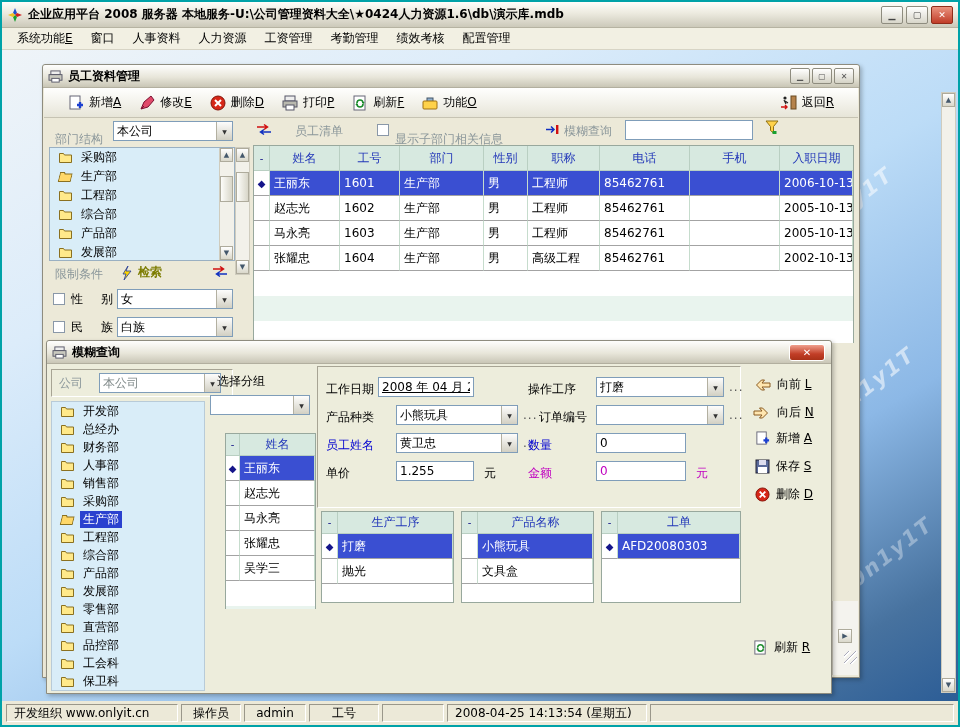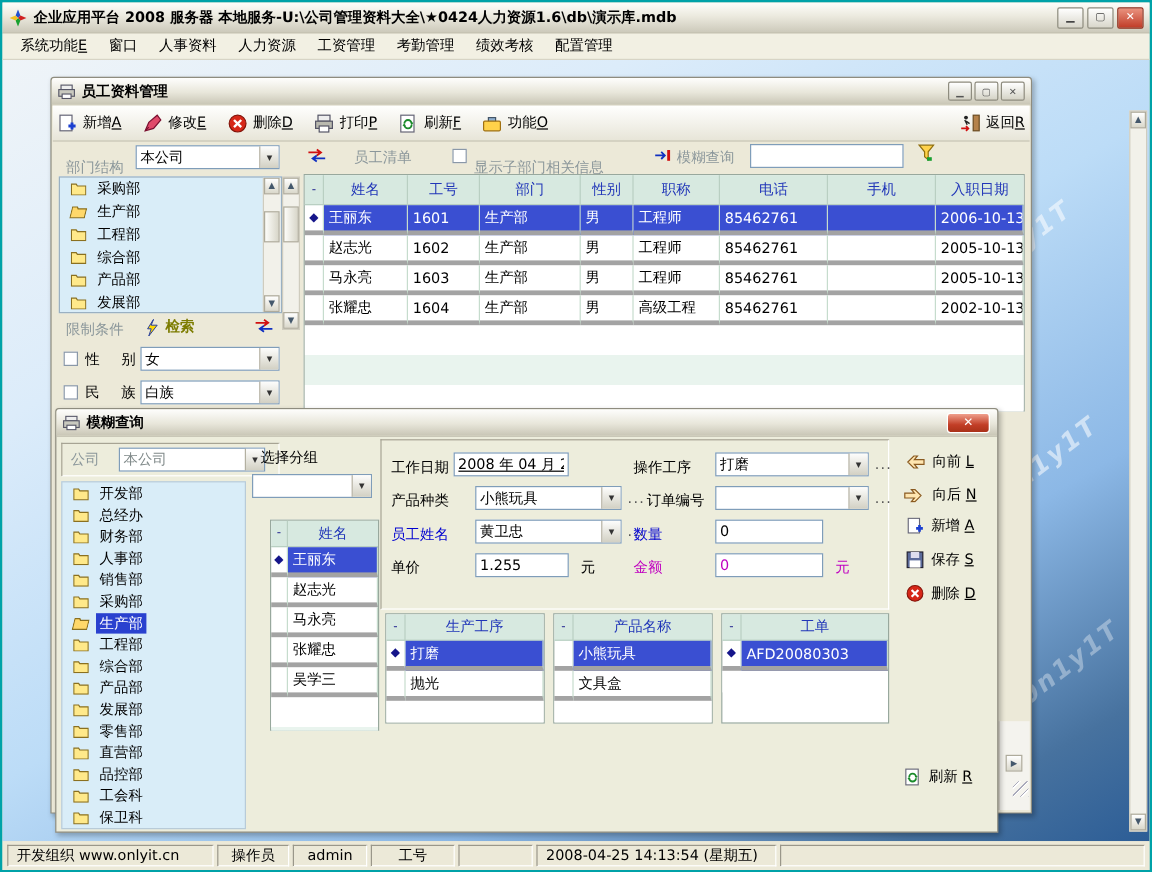--- a/index.html
+++ b/index.html
@@ -22,41 +22,41 @@
 .vscroll{position:absolute;width:15px;background:#f2f1ea;border:1px solid #cfccbe}
 .varr{position:absolute;left:0;width:13px;height:14px;background:linear-gradient(#fff,#dad8cb);border:1px solid #aeab9c;color:#44586c;font-size:7px;line-height:12px;text-align:center}
 .vthumb{position:absolute;left:0;width:13px;background:linear-gradient(90deg,#fdfdfa,#d8d6c9);border:1px solid #aeab9c}
 
 .window{position:absolute;background:#ece9d8;border:1px solid #8e8c7f;border-radius:3px 3px 0 0;box-shadow:2px 2px 4px rgba(0,0,0,.25)}
 .tbar{position:absolute;left:0;top:0;right:0;height:23px;background:linear-gradient(#fefefd,#e8e6da 55%,#c9c6b6);border-radius:3px 3px 0 0;border-bottom:1px solid #b2af9f;display:flex;align-items:center;padding:0 5px}
 .tbar-title{font-weight:bold;margin-left:5px}
 .cwbtn{width:20px;height:16px;border:1px solid #8e8c7f;border-radius:2px;background:linear-gradient(#fff,#d5d3c6);font-size:8px;color:#555;display:flex;align-items:center;justify-content:center;margin-left:2px}
 .dlg-close{position:absolute;right:6px;top:3px;width:36px;height:17px;border:1px solid #fff;border-radius:3px;background:linear-gradient(#ef9f8c,#c23e27 60%,#a93118);color:#fff;font-weight:bold;font-size:10px;display:flex;align-items:center;justify-content:center}
 
-.toolbar{position:absolute;left:1px;right:1px;top:23px;height:30px;background:linear-gradient(#fffffe,#e7e5d8);border-bottom:1px solid #c6c3b3;display:flex;align-items:center;padding:0 4px;gap:18px}
+.toolbar{position:absolute;left:1px;right:1px;top:23px;height:30px;background:linear-gradient(#fffffe,#e7e5d8);border-bottom:1px solid #c6c3b3;display:flex;align-items:center;padding:0 24px;gap:18px}
 .tb-btn{display:flex;align-items:center;gap:5px;white-space:nowrap}
 .tb-back{margin-left:auto}
 
 .combo{position:absolute;height:20px;background:#fff;border:1px solid #7f9db9;display:flex;align-items:stretch}
 .combo .ct{flex:1;padding:1px 3px;white-space:nowrap;overflow:hidden;display:flex;align-items:center}
 .combo .cb{width:16px;background:linear-gradient(#fdfdfc,#d2d0c3);border-left:1px solid #b3b0a1;display:flex;align-items:center;justify-content:center}
 .combo .cb::after{content:"▼";font-size:6px;color:#333}
 .tfield{position:absolute;height:20px;background:#fff;border:1px solid #7f9db9;padding:0 3px;font:12px "DejaVu Sans",sans-serif;color:#000}
 .more{position:absolute;color:#555;letter-spacing:1px}
 
 .tree{position:absolute;background:#d9edf8;border:1px solid #9ab0c2;overflow:hidden}
 .titem{display:flex;align-items:center;gap:6px;padding-left:9px;white-space:nowrap}
 .titem .lbl{padding:0 3px}
 .titem.sel .lbl{background:#2a41cf;color:#fff}
 
 .grid{position:absolute;background:#fff;border:1px solid #98a89d}
 .ghead{display:flex;background:#d7e9e0;color:#2136b8;height:25px;align-items:center}
 .ghead>div{text-align:center;border-right:1px solid #b9cfc2;border-bottom:1px solid #b9cfc2;height:100%;display:flex;align-items:center;justify-content:center}
 .grow{display:flex;height:25px}
-.grow>div{padding:0 4px;display:flex;align-items:center;border-right:1px solid #c6dccd;border-bottom:4px solid #a3a3a3;overflow:hidden;white-space:nowrap}
+.grow>div{padding:0 4px;display:flex;align-items:center;border-right:1px solid #c6dccd;border-bottom:1px solid #a3a3a3;overflow:hidden;white-space:nowrap}
 .grow.sel>div.val{background:#3a4fd2;color:#fff}
 .ind{width:16px;flex:none;justify-content:center;padding:0!important;color:#15158a;font-size:10px}
 .diamond::after{content:"◆"}
 .gfill{background:repeating-linear-gradient(180deg,#fff 0 25px,#e9f4ee 25px 50px)}
 
 .glabel{position:absolute;color:#8b979b;white-space:nowrap}
 .blabel{position:absolute;color:#000;white-space:nowrap}
 .chk{position:absolute;width:12px;height:12px;background:#fff;border:1px solid #8a98a8}
 .arr-up::after{content:"▲"}.arr-dn::after{content:"▼"}.arr-rt::after{content:"▶"}
 

